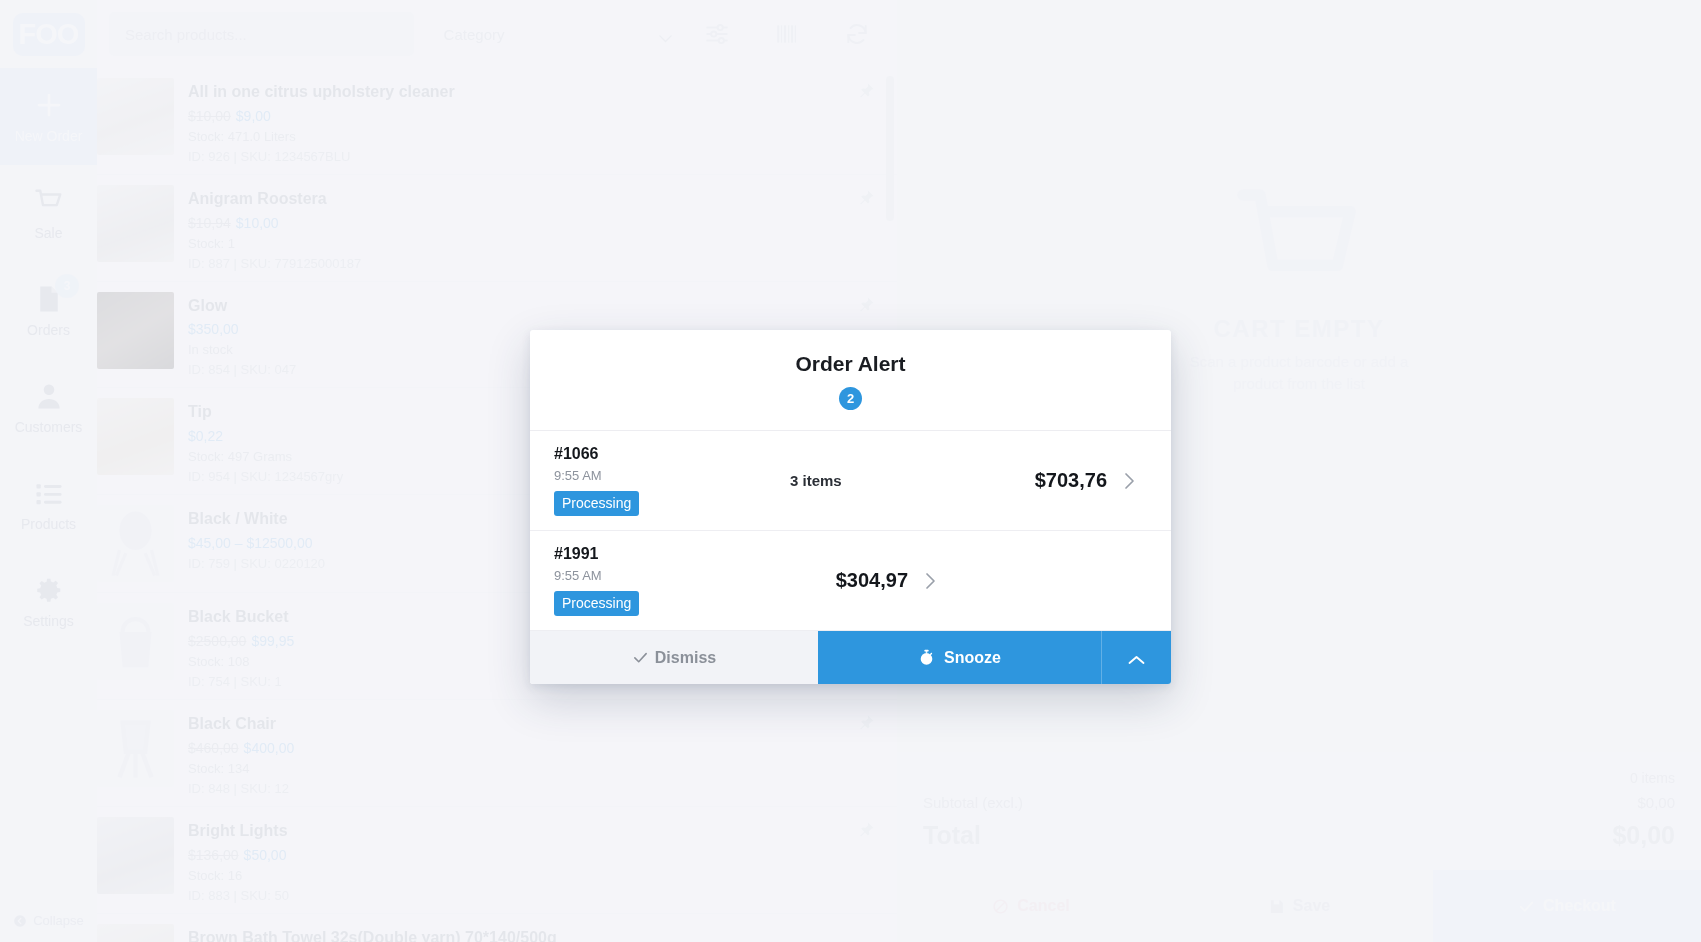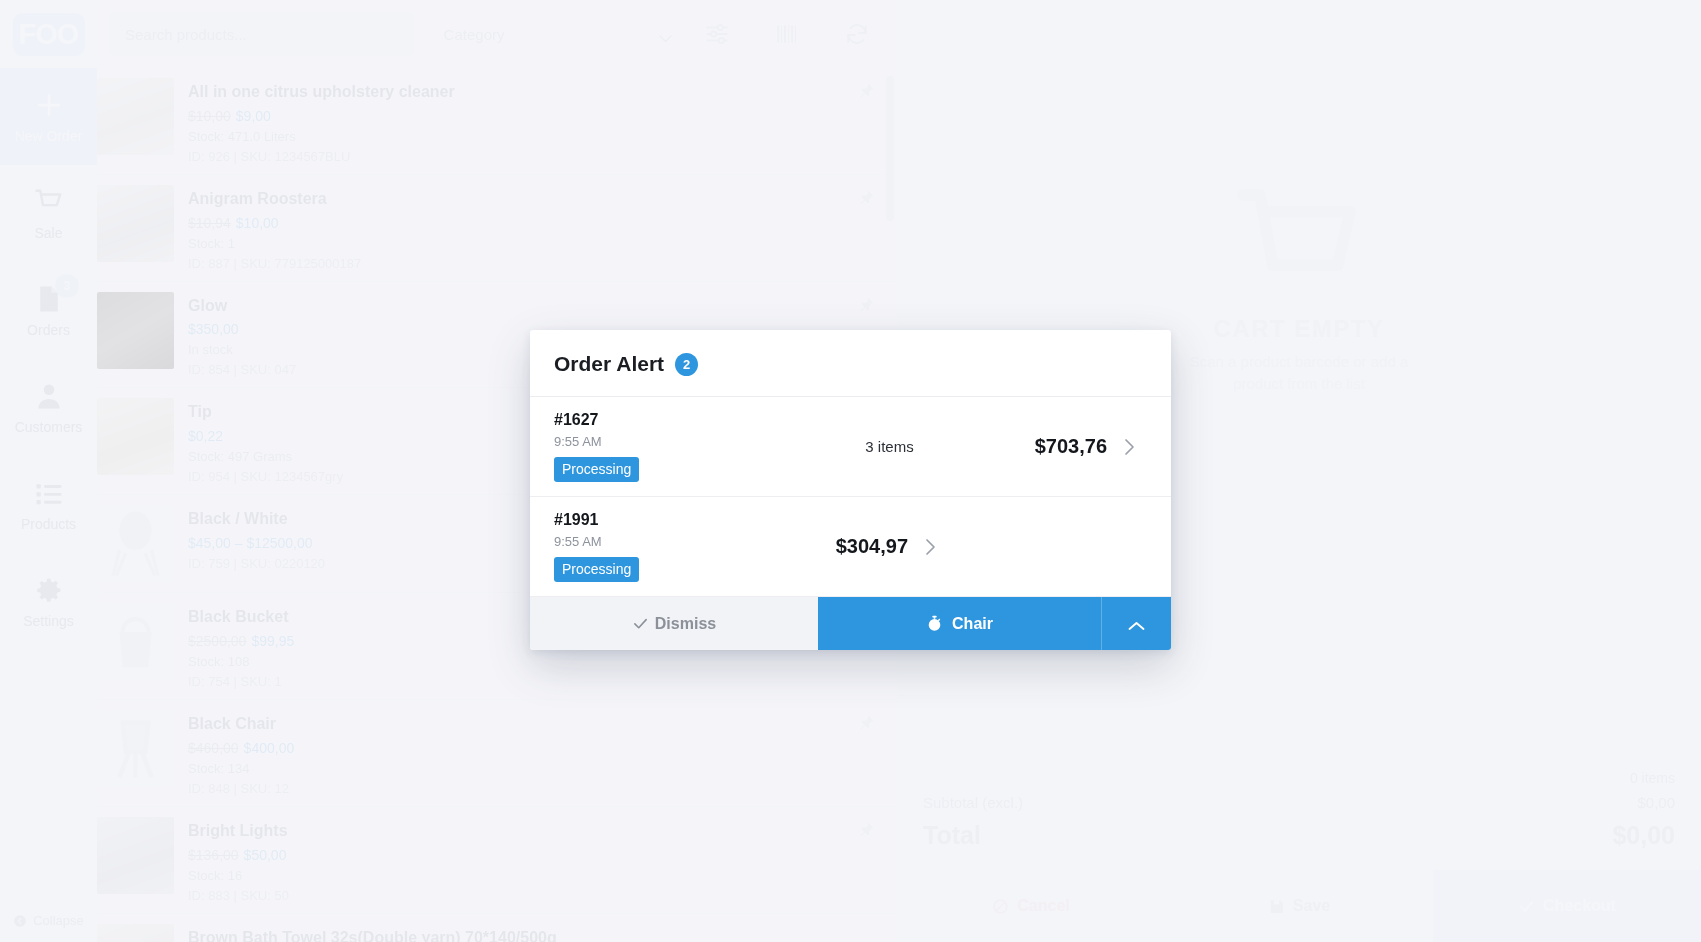--- a/index.html
+++ b/index.html
@@ -173,21 +173,21 @@
   .modal {
     position: absolute; left: 530px; top: 330px;
     width: 641px; background: #ffffff;
     border-radius: 3px;
     box-shadow: 0 16px 44px rgba(40,55,85,0.20), 0 3px 10px rgba(40,55,85,0.10);
     overflow: hidden;
   }
   .modal-header {
     padding: 22px 24px 20px 24px;
     border-bottom: 1px solid #ededf1;
-    display: flex; align-items: center; gap: 11px;
+    display: flex; align-items: center; gap: 11px; flex-direction: column;
   }
   .modal-title { font-size: 21px; font-weight: bold; color: #1a1d22; }
   .count-badge {
     width: 23px; height: 23px; border-radius: 50%;
     background: #2e96de; color: #ffffff;
     font-size: 13px; font-weight: bold;
     display: flex; align-items: center; justify-content: center;
   }
   .order-row {
     display: flex; align-items: center;
@@ -198,21 +198,21 @@
   .order-left { width: 236px; }
   .order-num { font-size: 16px; font-weight: bold; color: #14171c; }
   .order-time { font-size: 13px; color: #8d939d; margin-top: 5px; }
   .status-badge {
     display: inline-block; margin-top: 8px;
     background: #2e96de; color: #ffffff;
     font-size: 14px; padding: 4px 8px 5px 8px; border-radius: 3px;
   }
   .order-mid {
     flex: 1; display: flex; flex-direction: column;
-    align-items: center; gap: 9px;
+    gap: 9px; font-weight: bold;
   }
   .order-items { font-size: 15px; color: #2b2f36; }
   .ship-chip {
     background: #efeff3; color: #7a8089;
     font-size: 14px; padding: 4px 9px 5px 9px; border-radius: 3px;
   }
   .order-price {
     font-size: 20px; font-weight: bold; color: #14171c;
     width: 118px; text-align: right;
   }
@@ -602,21 +602,21 @@
 
   <div class="modal">
 
     <div class="modal-header">
       <span class="modal-title">Order Alert</span>
       <span class="count-badge">2</span>
     </div>
 
     <div class="order-row">
       <div class="order-left">
-        <div class="order-num">#1627</div>
+        <div class="order-num">#1066</div>
         <div class="order-time">9:55 AM</div>
         <span class="status-badge">Processing</span>
       </div>
       <div class="order-mid">
         <span class="order-items">3 items</span>
       </div>
       <div class="order-price">$703,76</div>
       <div class="order-chev">
         <span class="chev-r">
           <svg viewBox="0 0 13 20" fill="none" stroke="currentColor" stroke-width="1.7" stroke-linecap="round" stroke-linejoin="round">
@@ -653,21 +653,21 @@
       </div>
       <div class="foot-snooze">
         <span class="foot-icon">
           <svg viewBox="0 0 24 24" fill="currentColor">
             <rect x="9.2" y="1.2" width="5.6" height="2.4" rx="0.6"></rect>
             <rect x="10.9" y="3" width="2.2" height="2.4"></rect>
             <circle cx="12" cy="14" r="8.2"></circle>
             <rect x="17.4" y="5.2" width="2" height="3.4" rx="0.7" transform="rotate(40 18.4 6.9)"></rect>
           </svg>
         </span>
-        <span>Chair</span>
+        <span>Snooze</span>
       </div>
       <div class="foot-expand">
         <span class="chev-u">
           <svg viewBox="0 0 19 12" fill="none" stroke="currentColor" stroke-width="1.9" stroke-linecap="round" stroke-linejoin="round">
               <path d="M2.5 9L9.5 3l7 6"></path>
             </svg>
         </span>
       </div>
     </div>
   </div>

